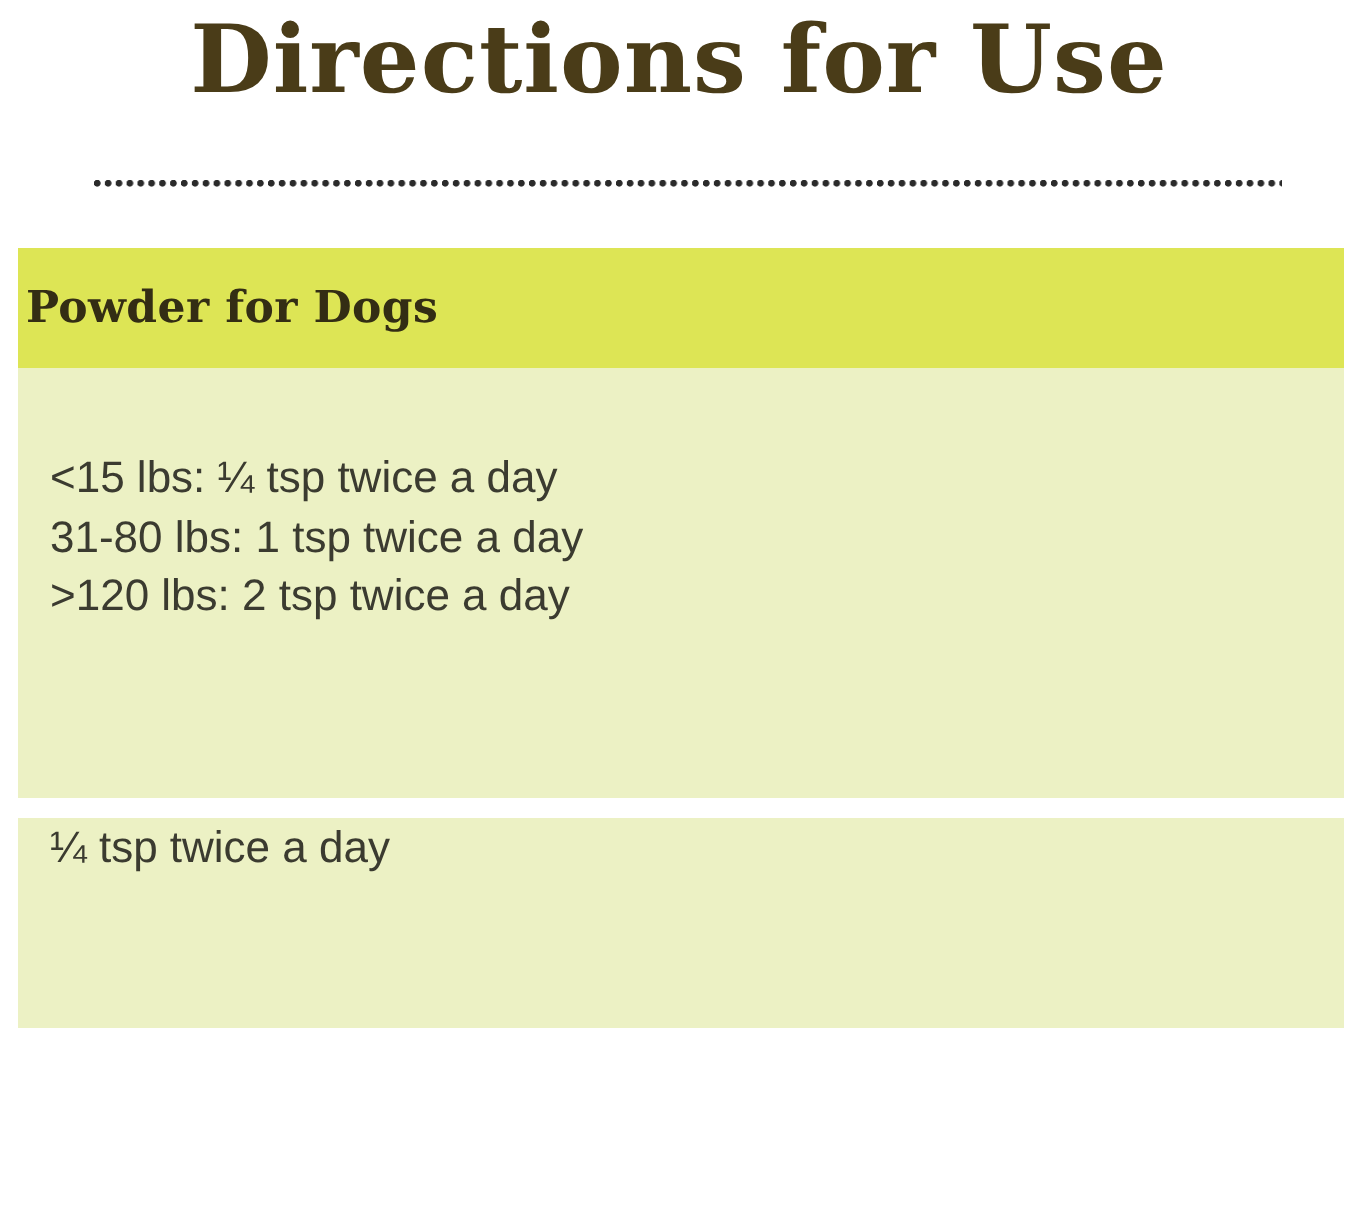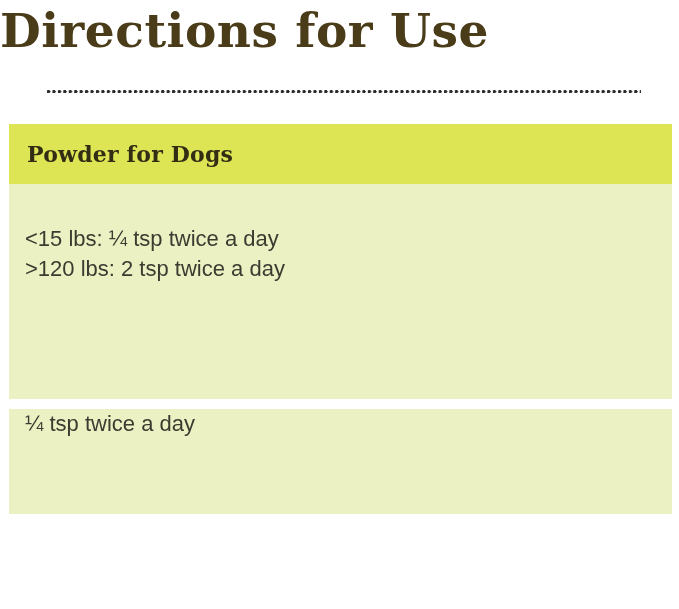--- a/index.html
+++ b/index.html
@@ -19,21 +19,21 @@
     height: 609px;
     background: #ffffff;
   }
 
   
   .title {
     position: absolute;
     left: 0;
     top: 2px;
     width: 679px;
-    text-align: left;
+    text-align: center;
     font-family: "DejaVu Serif", "Liberation Serif", serif;
     font-weight: bold;
     font-size: 47px;
     line-height: 58px;
     letter-spacing: 0.5px;
     color: #4a3c18;
     white-space: nowrap;
   }
 
   
@@ -55,21 +55,21 @@
     top: 124px;
     width: 663px;
   }
 
   .section-header {
     background: #dde555;
     height: 60px;
     box-sizing: border-box;
     display: flex;
     align-items: center;
-    padding-left: 18px;
+    padding-left: 4px;
   }
   .section-header-label {
     font-family: "DejaVu Serif", "Liberation Serif", serif;
     font-weight: bold;
     font-size: 22px;
     letter-spacing: 0.2px;
     color: #332d14;
     white-space: nowrap;
   }
 
@@ -122,20 +122,21 @@
   <div class="divider"></div>
 
   <div class="panel">
 
     <div class="section-header">
       <span class="section-header-label">Powder for Dogs</span>
     </div>
 
     <div class="section-body dogs">
       <div class="dose-line">&lt;15 lbs: ¼ tsp twice a day</div>
+      <div class="dose-line">31-80 lbs: 1 tsp twice a day</div>
       <div class="dose-line">&gt;120 lbs: 2 tsp twice a day</div>
     </div>
 
     <div class="gap"></div>
 
 
     <div class="gap"></div>
 
     <div class="section-body cats">
       <div class="dose-line">¼ tsp twice a day</div>

